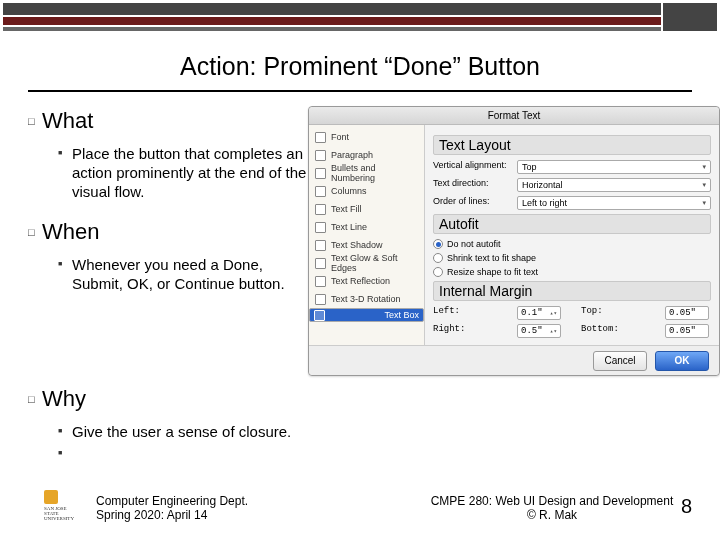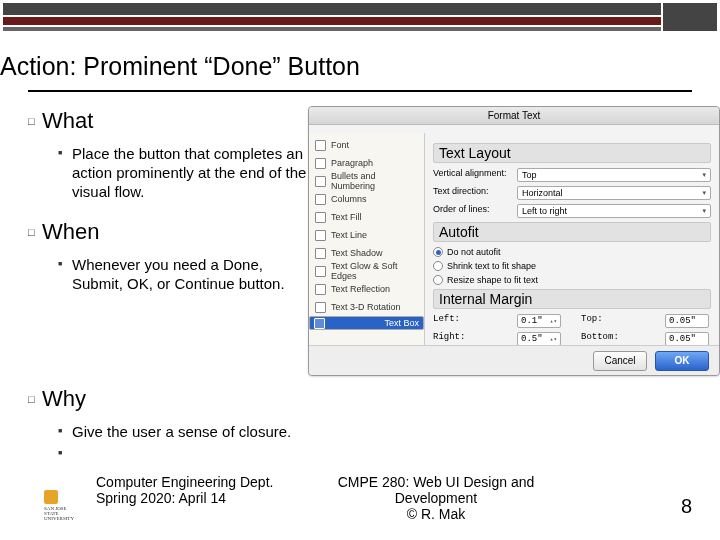--- a/index.html
+++ b/index.html
@@ -5,48 +5,48 @@
   * { box-sizing: border-box; margin: 0; padding: 0; }
   html, body { width: 720px; height: 540px; font-family: Arial, Helvetica, sans-serif; background: #fff; color: #000; }
   .slide { position: relative; width: 720px; height: 540px; }
 
   
   .bar-gray1 { position: absolute; left: 3px; top: 3px; width: 714px; height: 12px; background: #444; }
   .bar-brown { position: absolute; left: 3px; top: 17px; width: 714px; height: 8px; background: #6b1a1a; }
   .bar-gray2 { position: absolute; left: 3px; top: 27px; width: 714px; height: 4px; background: #666; }
   .sq-right  { position: absolute; right: 3px; top: 3px; width: 56px; height: 28px; background: #444; border-left: 2px solid #fff; }
 
-  .title { position: absolute; left: 0; right: 0; top: 52px; text-align: left; font-size: 25px; font-weight: normal; }
+  .title { position: absolute; left: 0; right: 0; top: 52px; text-align: center; font-size: 25px; font-weight: normal; }
   .title-underline { position: absolute; left: 28px; right: 28px; top: 90px; height: 0; border-top: 2px solid #000; }
 
   .content { position: absolute; left: 28px; top: 108px; width: 280px; }
   ul.outer { list-style: none; }
   ul.outer > li { margin-bottom: 18px; }
   .row { display: flex; align-items: flex-start; }
   .bul-o { width: 14px; flex: 0 0 14px; font-size: 11px; line-height: 26px; color: #333; }
   .h { font-size: 22px; line-height: 26px; }
   ul.inner { list-style: none; margin-top: 10px; margin-left: 30px; }
   ul.inner li { display: flex; align-items: flex-start; margin-bottom: 3px; }
   .bul-n { width: 14px; flex: 0 0 14px; font-size: 7px; line-height: 18px; color: #333; }
   .t { font-size: 15px; line-height: 19px; }
 
   .why-block { position: absolute; left: 28px; top: 386px; width: 560px; }
 
-  .footer { position: absolute; left: 96px; bottom: 18px; right: 28px; font-size: 14px; color: #000; display: flex; }
+  .footer { position: absolute; left: 96px; bottom: 18px; right: 28px; font-size: 12px; color: #000; display: flex; justify-content: space-between; }
   .footer .c1 { width: 200px; }
   .footer .c2 { width: 280px; text-align: center; }
   .pagenum { position: absolute; right: 28px; bottom: 22px; font-size: 20px; }
   .logo { position: absolute; left: 44px; bottom: 20px; width: 38px; height: 30px; }
   .logo .mark { width: 14px; height: 14px; background: #e6a528; border-radius: 2px; margin-bottom: 2px; }
   .logo .txt { font-size: 5px; line-height: 5px; color: #333; font-family: Georgia, serif; }
 
   
   .dialog { position: absolute; left: 308px; top: 106px; width: 412px; height: 270px; border: 1px solid #999; background: #f3f3f3; border-radius: 4px; box-shadow: 0 1px 2px rgba(0,0,0,.15); font-size: 9px; }
   .dialog .titlebar { height: 18px; background: linear-gradient(#eaeaea,#d6d6d6); border-bottom: 1px solid #bbb; text-align: center; line-height: 18px; font-size: 10px; border-radius: 4px 4px 0 0; }
-  .dialog .body { position: absolute; top: 18px; bottom: 30px; left: 0; right: 0; display: flex; margin-top: 8px; }
+  .dialog .body { position: absolute; top: 18px; bottom: 30px; left: 0; right: 0; display: flex; }
   .dialog .side { width: 116px; border-right: 1px solid #ccc; background: #f8f6f0; padding: 3px 0; }
   .side-item { display: flex; align-items: center; height: 18px; padding: 0 6px; gap: 5px; color: #333; cursor: default; }
   .side-item.sel { background: #2a63c8; color: #fff; }
   .side-icon { width: 11px; height: 11px; border: 1px solid #888; background: #fff; border-radius: 1px; flex: 0 0 11px; }
   .side-item.sel .side-icon { border-color: #fff; background: rgba(255,255,255,.25); }
   .dialog .pane { flex: 1; padding: 6px 8px; background: #f3f3f3; overflow: hidden; }
   .group-head { background: #e2e2e2; border: 1px solid #c8c8c8; border-radius: 2px; padding: 1px 5px; margin: 4px 0 5px; font-size: 14px; }
   .frow { display: flex; align-items: flex-start; margin-bottom: 4px; gap: 4px; }
   .frow label { width: 80px; }
   .sel { flex: 1; height: 14px; border: 1px solid #aaa; background: #fff; border-radius: 2px; display: flex; align-items: center; justify-content: space-between; padding: 0 4px; }

